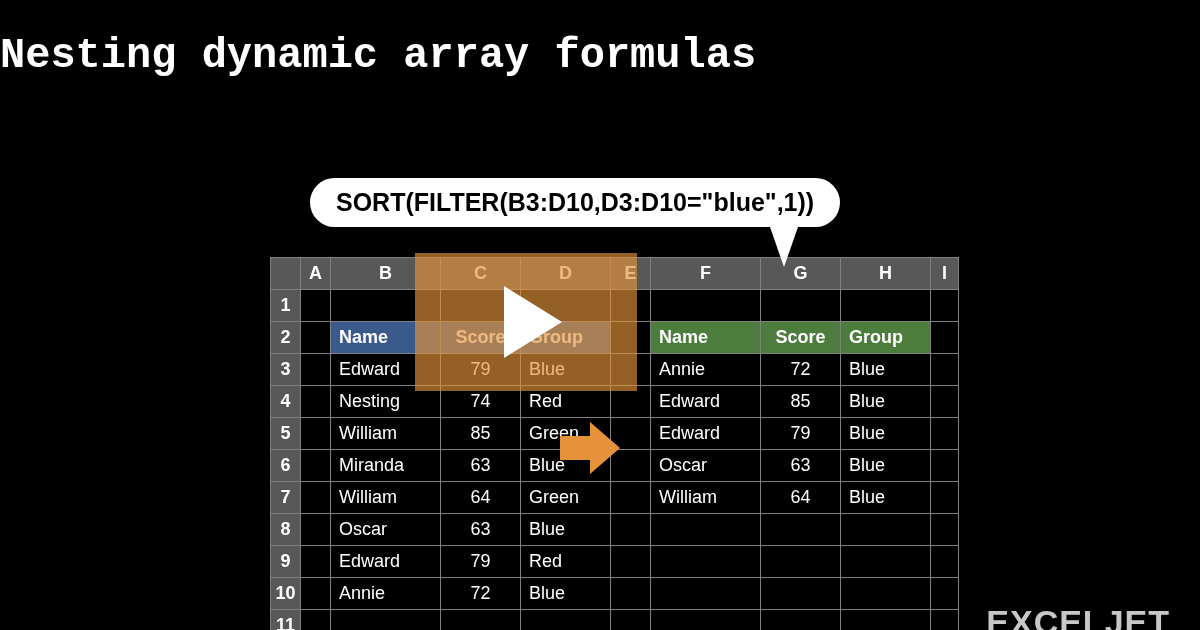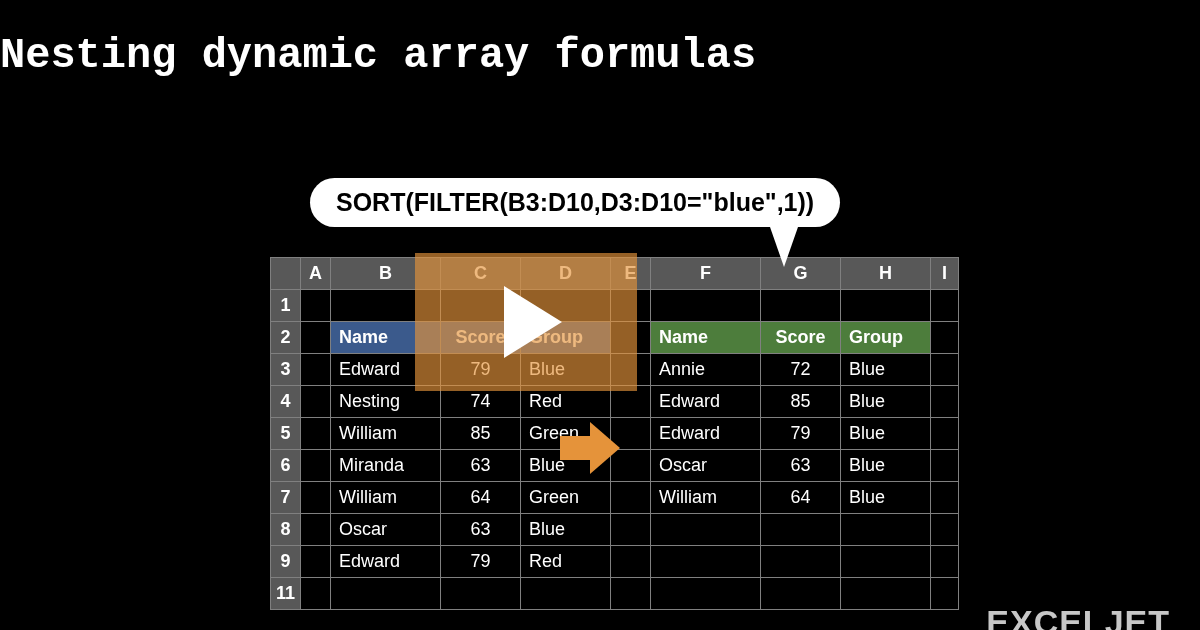--- a/index.html
+++ b/index.html
@@ -252,20 +252,32 @@
     <td>Edward</td>
     <td class="col-C">79</td>
     <td>Red</td>
     <td></td>
         <td></td>
         <td></td>
         <td></td>
         <td></td>
   </tr>
   <tr>
+    <td class="rowhdr">10</td>
+    <td></td>
+    <td>Annie</td>
+    <td class="col-C">72</td>
+    <td>Blue</td>
+    <td></td>
+        <td></td>
+        <td></td>
+        <td></td>
+        <td></td>
+  </tr>
+  <tr>
     <td class="rowhdr">11</td>
     <td></td>
         <td></td>
         <td></td>
         <td></td>
         <td></td>
         <td></td>
         <td></td>
         <td></td>
         <td></td>

